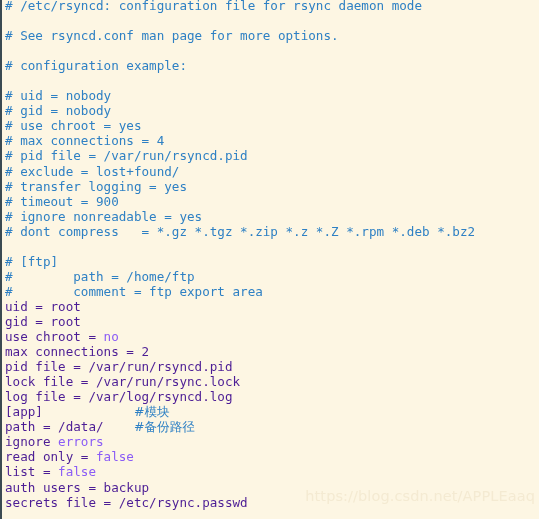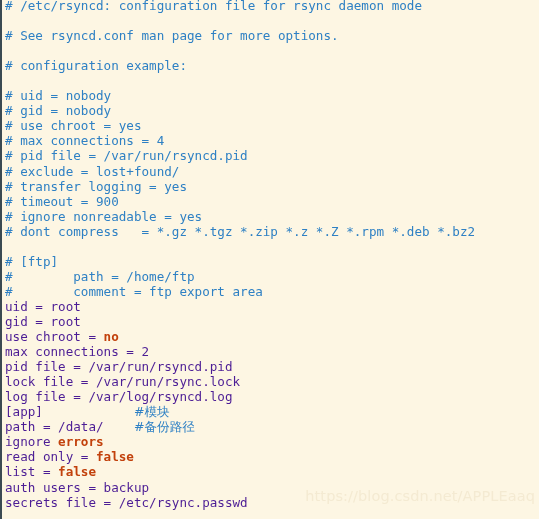--- a/index.html
+++ b/index.html
@@ -35,21 +35,21 @@
     white-space: pre;
     color: #3a3a3a;
     letter-spacing: 0px;
   }
   .ln {
     display: block;
     height: 15.05px;
     white-space: pre;
   }
   .cmt  { color: #2e80c4; }
-  .kw   { color: #c2410c; font-weight: bold; }
+  .kw   { color: #8b5cf6; }
   .txt  { color: #4c1d95; }
   .cjk  { font-family: "DejaVu Sans", "Liberation Sans", sans-serif; }
   #watermark {
     position: absolute;
     right: 4px;
     bottom: 15px;
     font-family: "DejaVu Sans", "Liberation Sans", sans-serif;
     font-size: 14.5px;
     color: #f4ead2;
     letter-spacing: 0.1px;

